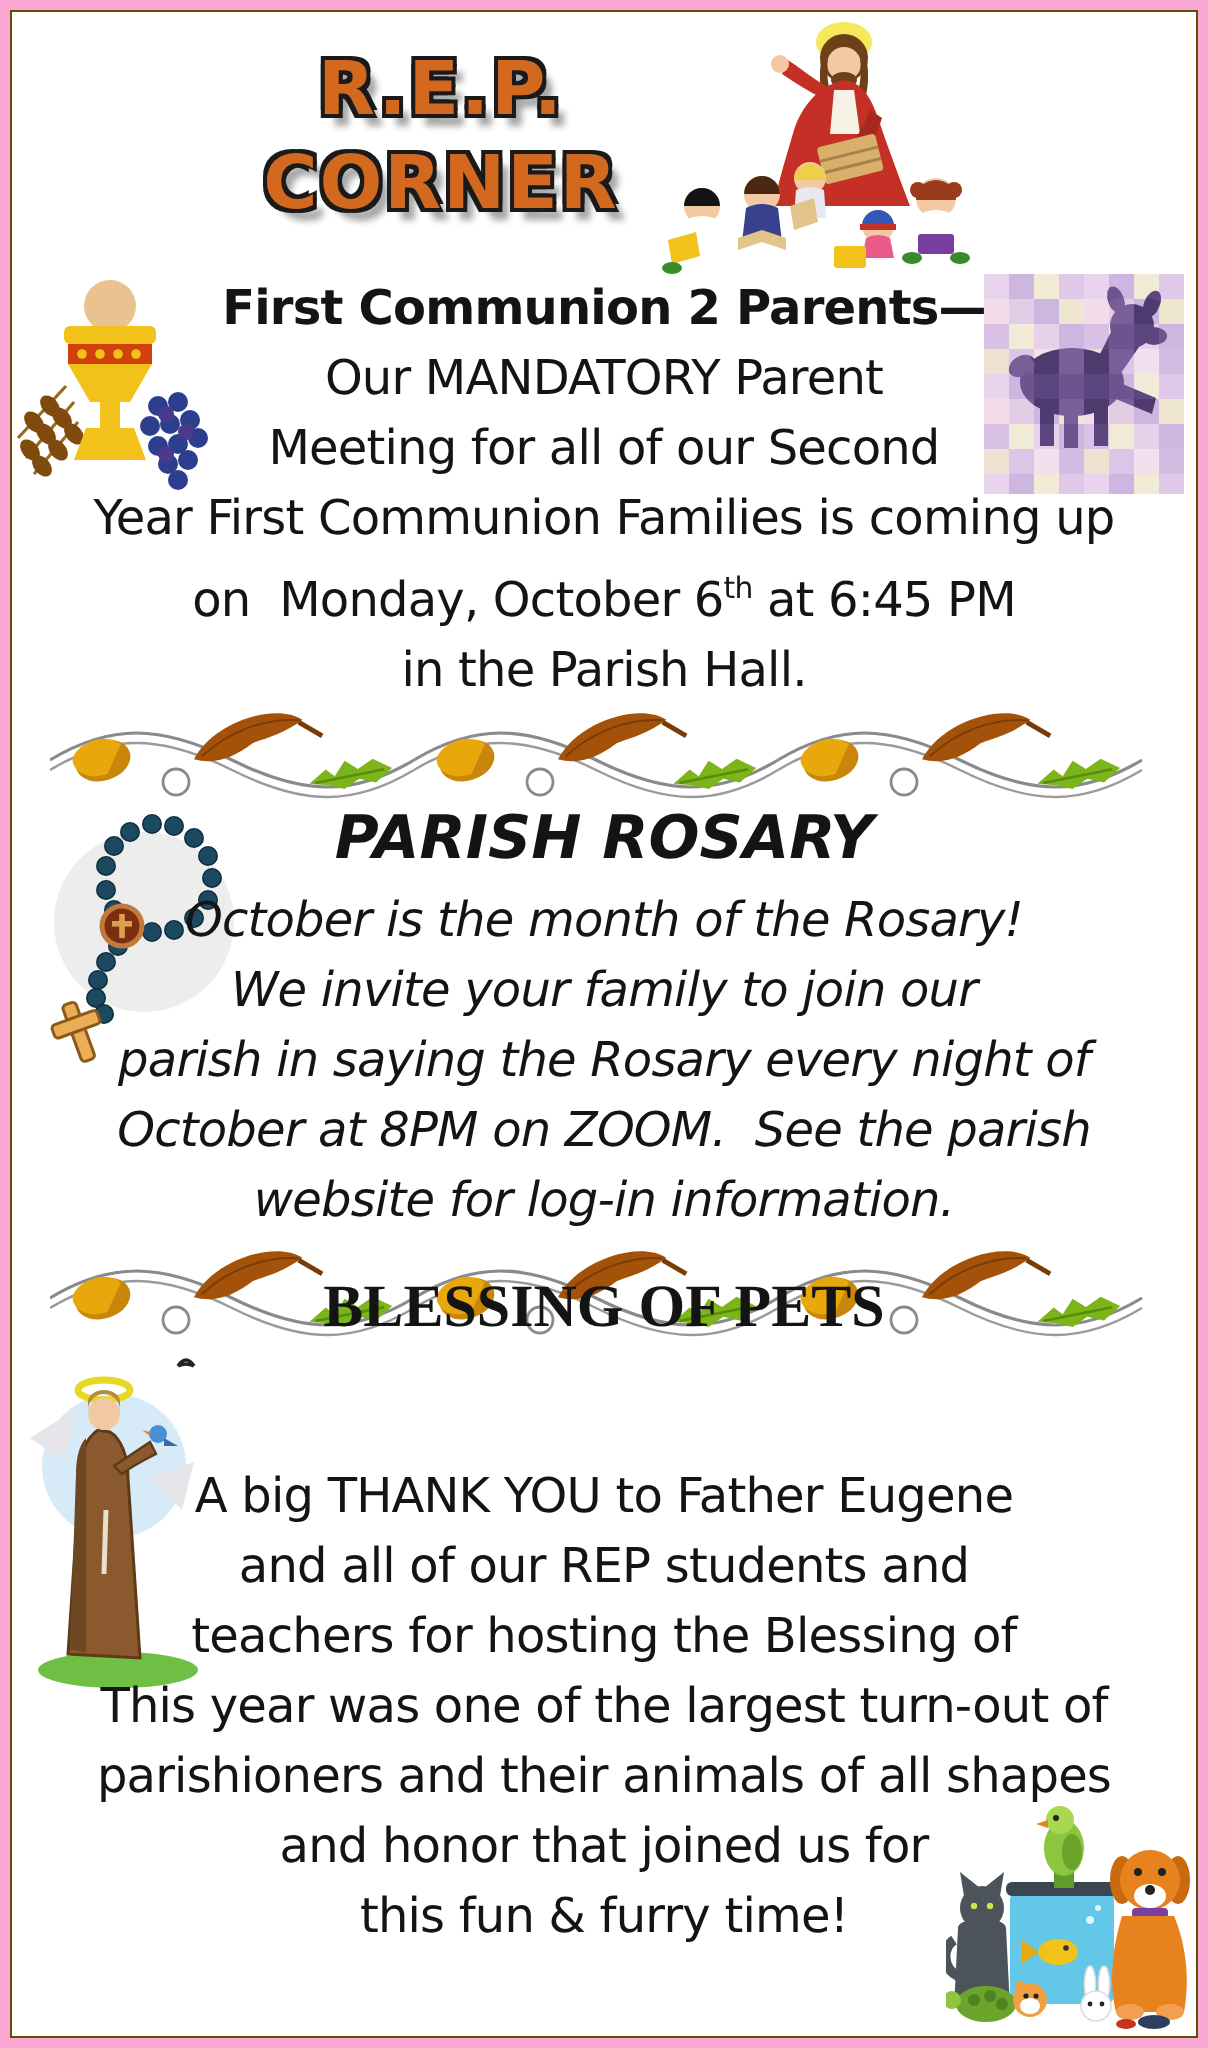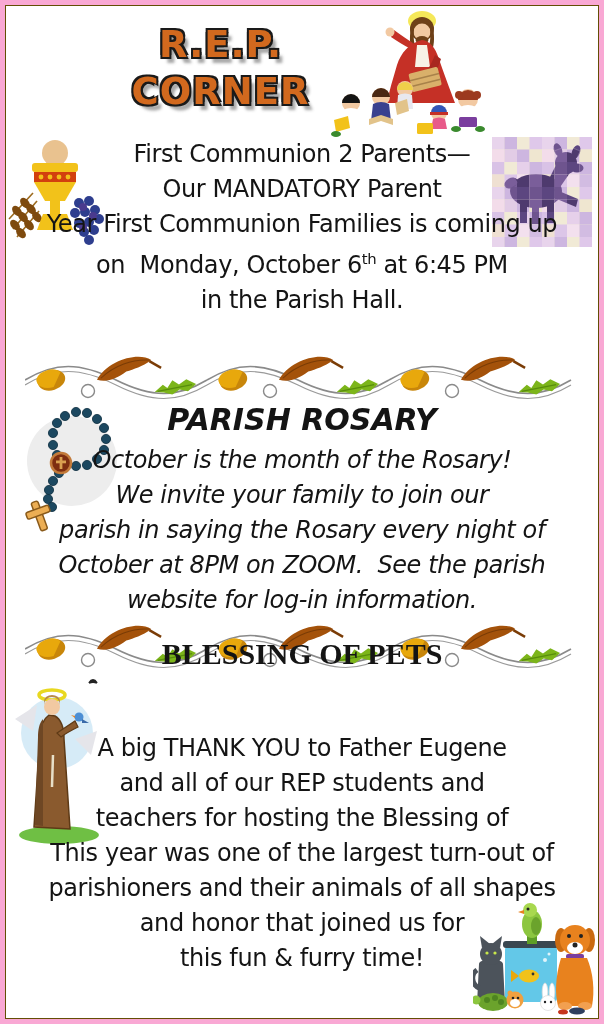--- a/index.html
+++ b/index.html
@@ -27,21 +27,21 @@
     color:#d2691e;
     text-shadow:
       -2px -2px 0 #1a1a1a, 2px -2px 0 #1a1a1a,
       -2px 2px 0 #1a1a1a, 2px 2px 0 #1a1a1a,
       5px 6px 3px rgba(60,60,60,0.45);
   }
   .sec-heading {
     font-size:30px; font-weight:bold; line-height:37px; letter-spacing:0;
   }
   .italic { font-style:italic; }
-  .bold { font-weight:normal; }
+  .bold { font-weight:bold; }
   svg { display:block; }
 </style>
 </head>
 <body>
 
 <div class="page">
 
   <svg width="0" height="0" style="position:absolute">
     <defs>
       <g id="lfunit">
@@ -224,20 +224,21 @@
         <rect x="55" y="64" width="7" height="22"></rect>
         <polygon points="62,52 86,62 84,70 60,60"></polygon>
         <ellipse cx="19" cy="46" rx="7" ry="5" transform="rotate(-30 19 46)"></ellipse>
       </g>
     </svg>
   </div>
 
   <div class="abs txt-center" style="top:132px;">
     <div class="line bold">First Communion 2 Parents—</div>
     <div class="line">Our MANDATORY Parent</div>
+    <div class="line">Meeting for all of our Second</div>
     <div class="line">Year First Communion Families is coming up</div>
     <div class="line"><span>on  Monday, October 6</span><sup>th</sup><span> at 6:45 PM</span></div>
     <div class="line">in the Parish Hall.</div>
   </div>
 
   <div class="abs" style="top:349px; left:20px;">
     <svg width="548" height="48" viewBox="0 0 548 48">
       <use href="#lfunit" x="0" y="0"></use>
       <use href="#lfunit" x="182" y="0"></use>
       <use href="#lfunit" x="364" y="0"></use>

